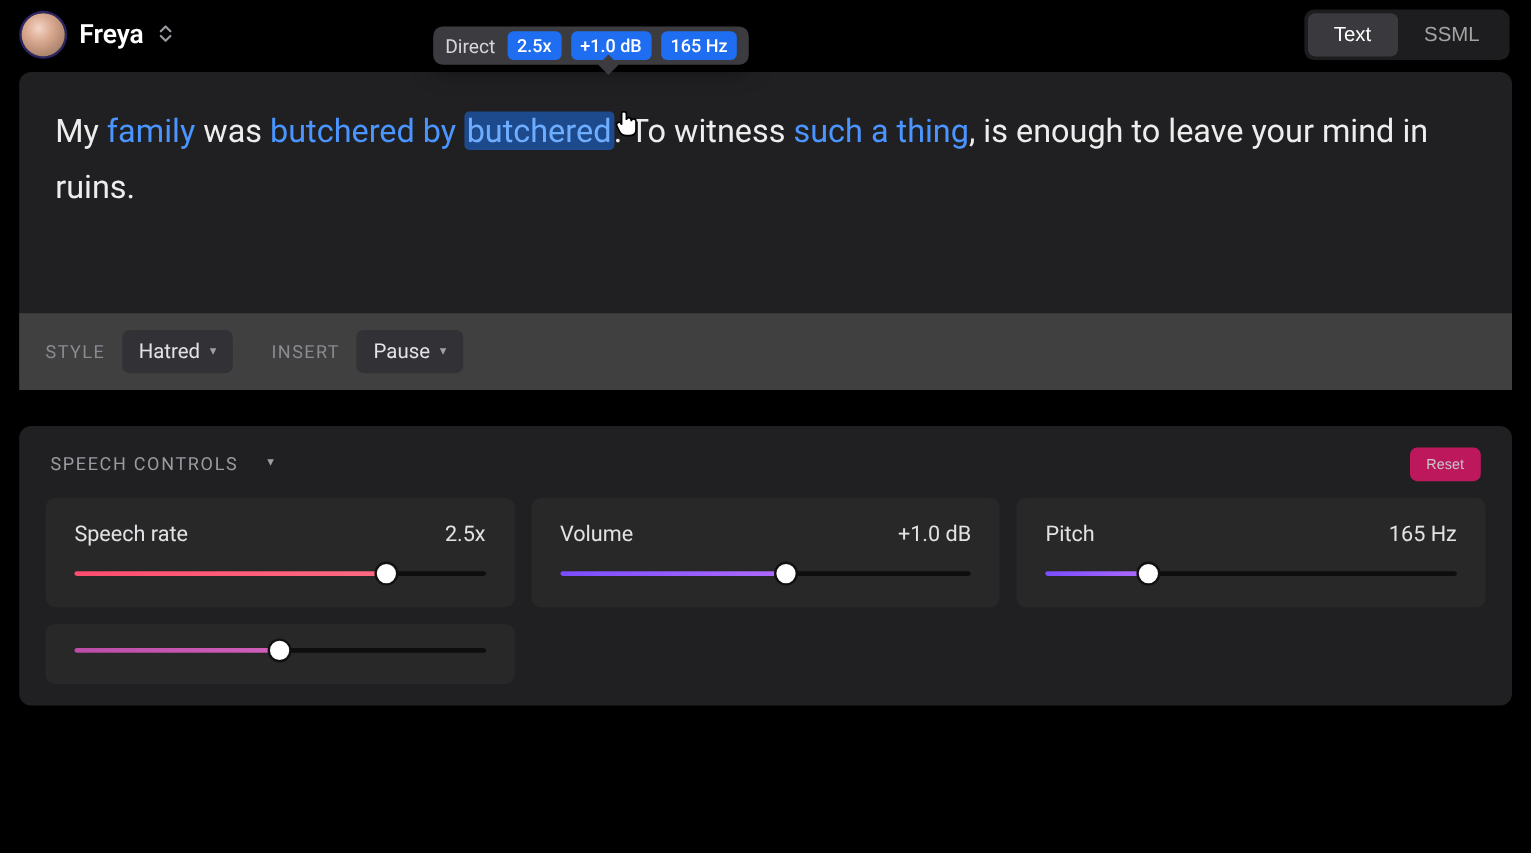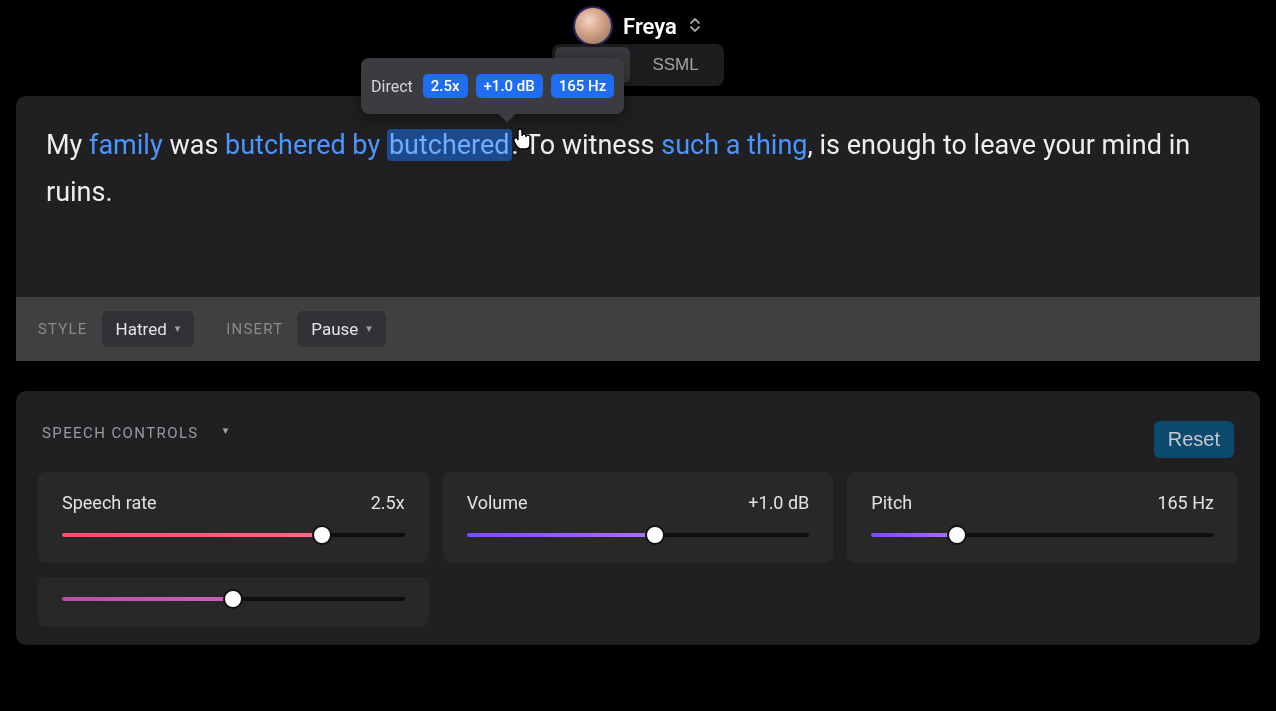--- a/index.html
+++ b/index.html
@@ -12,21 +12,20 @@
     overflow: hidden;
   }
   .app { padding: 0; }
 
   
   .topbar {
     display: flex;
     align-items: center;
     justify-content: space-between;
     padding: 8px 18px 10px 18px;
-    flex-direction: column;
   }
   .voice-picker {
     display: flex;
     align-items: center;
     gap: 12px;
     cursor: pointer;
   }
   .avatar {
     width: 36px; height: 36px;
     border-radius: 50%;
@@ -63,21 +62,21 @@
     background: #202022;
     border-radius: 10px;
     overflow: visible;
     position: relative;
   }
   .tooltip {
     position: absolute;
     top: -38px; left: 345px;
     background: #3c3c40;
     border-radius: 8px;
-    padding: 16px 10px;
+    padding: 4px 10px;
     display: flex;
     gap: 8px;
     align-items: center;
     font-size: 16px;
     box-shadow: 0 4px 18px rgba(0,0,0,0.5);
   }
   .tooltip::after {
     content:"";
     position:absolute;
     bottom:-6px; left: 140px;
@@ -169,28 +168,27 @@
   }
   .controls-title {
     color: #9a9aa0;
     font-size: 15px;
     letter-spacing: 1.4px;
     display: flex;
     align-items: flex-start;
     gap: 24px;
   }
   .reset-btn {
-    background: #0c4a6e;
+    background: #be185d;
     color: #c8c8cc;
     border: none;
     padding: 7px 14px;
     border-radius: 6px;
-    font-size: 20px;
-    cursor: pointer;
-    margin-top: 12px;
+    font-size: 12px;
+    cursor: pointer;
   }
   .controls-grid {
     display: grid;
     grid-template-columns: 1fr 1fr 1fr;
     gap: 14px;
     padding: 0 22px;
   }
   .slider-card {
     background: #282829;
     border-radius: 8px;

